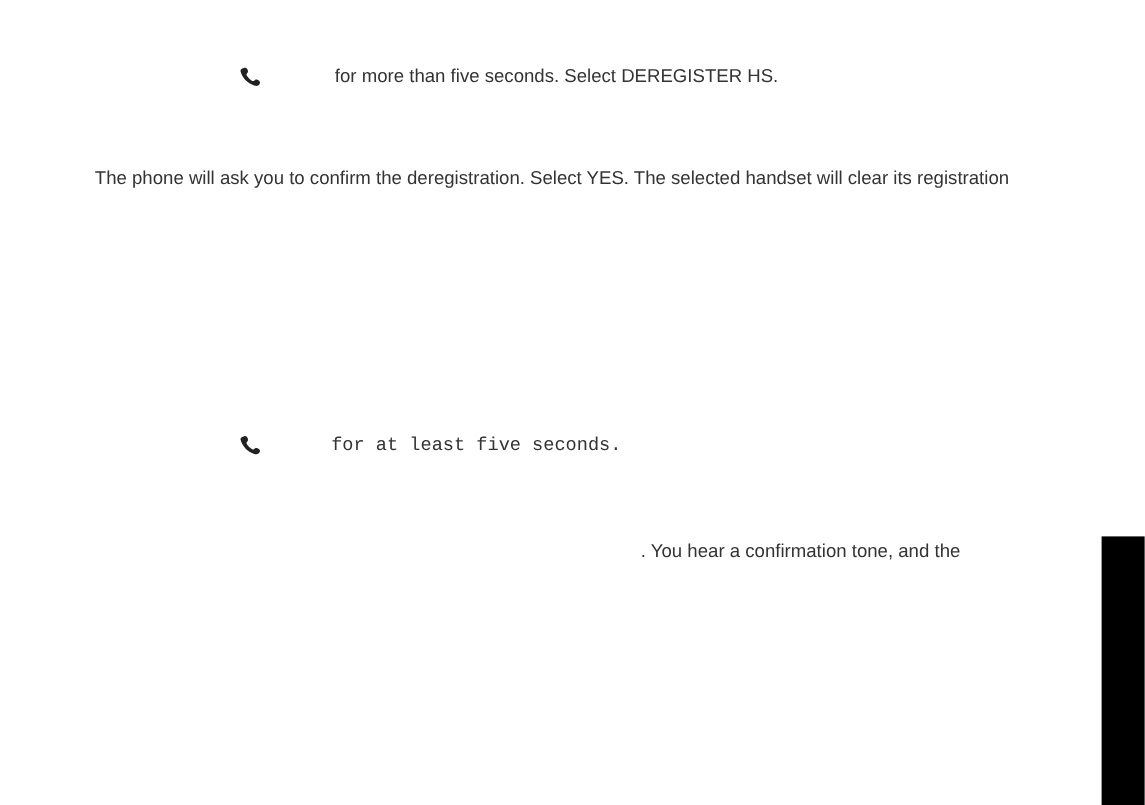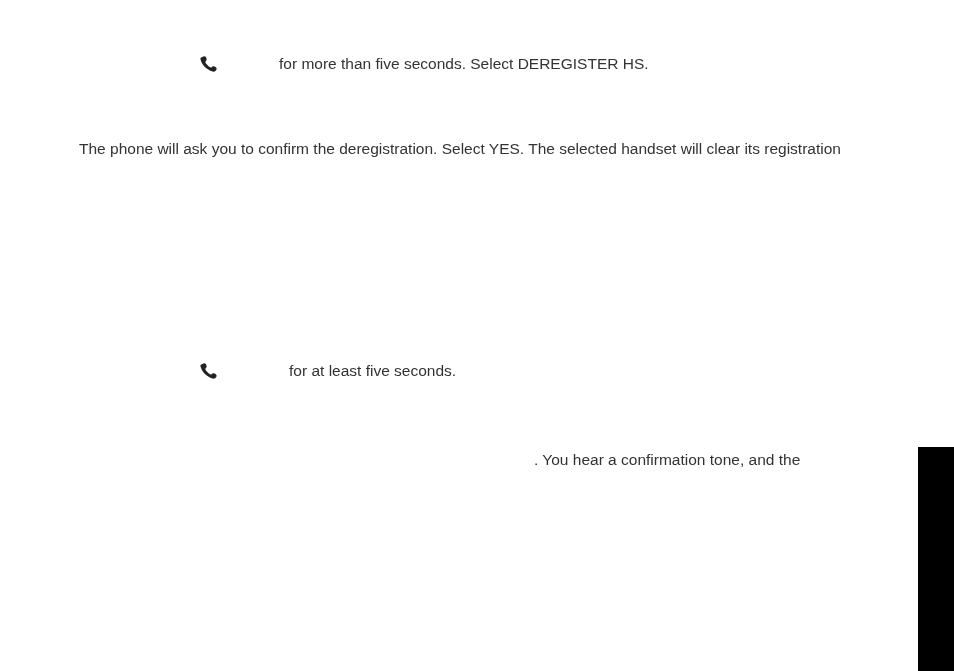--- a/index.html
+++ b/index.html
@@ -45,19 +45,19 @@
   </div>
   <div class="line" style="left:279px; top:55px;">for more than five seconds. Select DEREGISTER HS.</div>
 
   <div class="line" style="left:79px; top:102px;margin-top:38px;">The phone will ask you to confirm the deregistration. Select YES. The selected handset will clear its registration</div>
 
   <div class="icon-wrap" style="left:199px; top:362px;">
     <svg viewBox="0 0 18 18" width="18" height="18">
       <path d="M4.5 1.5 C6 1 7 2 7.5 3.5 C8 5 7.2 5.8 6.7 6.3 C6.2 6.8 6.3 7.6 7.2 8.8 C8.1 10 9 10.9 10.2 11.8 C11.4 12.7 12.2 12.8 12.7 12.3 C13.2 11.8 14 11 15.5 11.5 C17 12 18 13 17.5 14.5 C17 16 15.5 17 13.5 16.5 C10.5 15.7 7.7 13.9 5.9 12.1 C4.1 10.3 2.3 7.5 1.5 4.5 C1 2.5 3 2 4.5 1.5 Z" fill="#222"></path>
     </svg>
   </div>
-  <div class="line" style="left:289px; top:362px;">for at least five seconds.</div>
+  <div class="line" style="left:276px; top:362px;font-family:Liberation Mono, monospace;">for at least five seconds.</div>
 
   <div class="line" style="left:534px; top:451px;">. You hear a confirmation tone, and the</div>
 
   <div class="black-tab" style="left:918px; top:447px; width:36px; height:224px;"></div>
 
 </div>
 
 </body></html>

